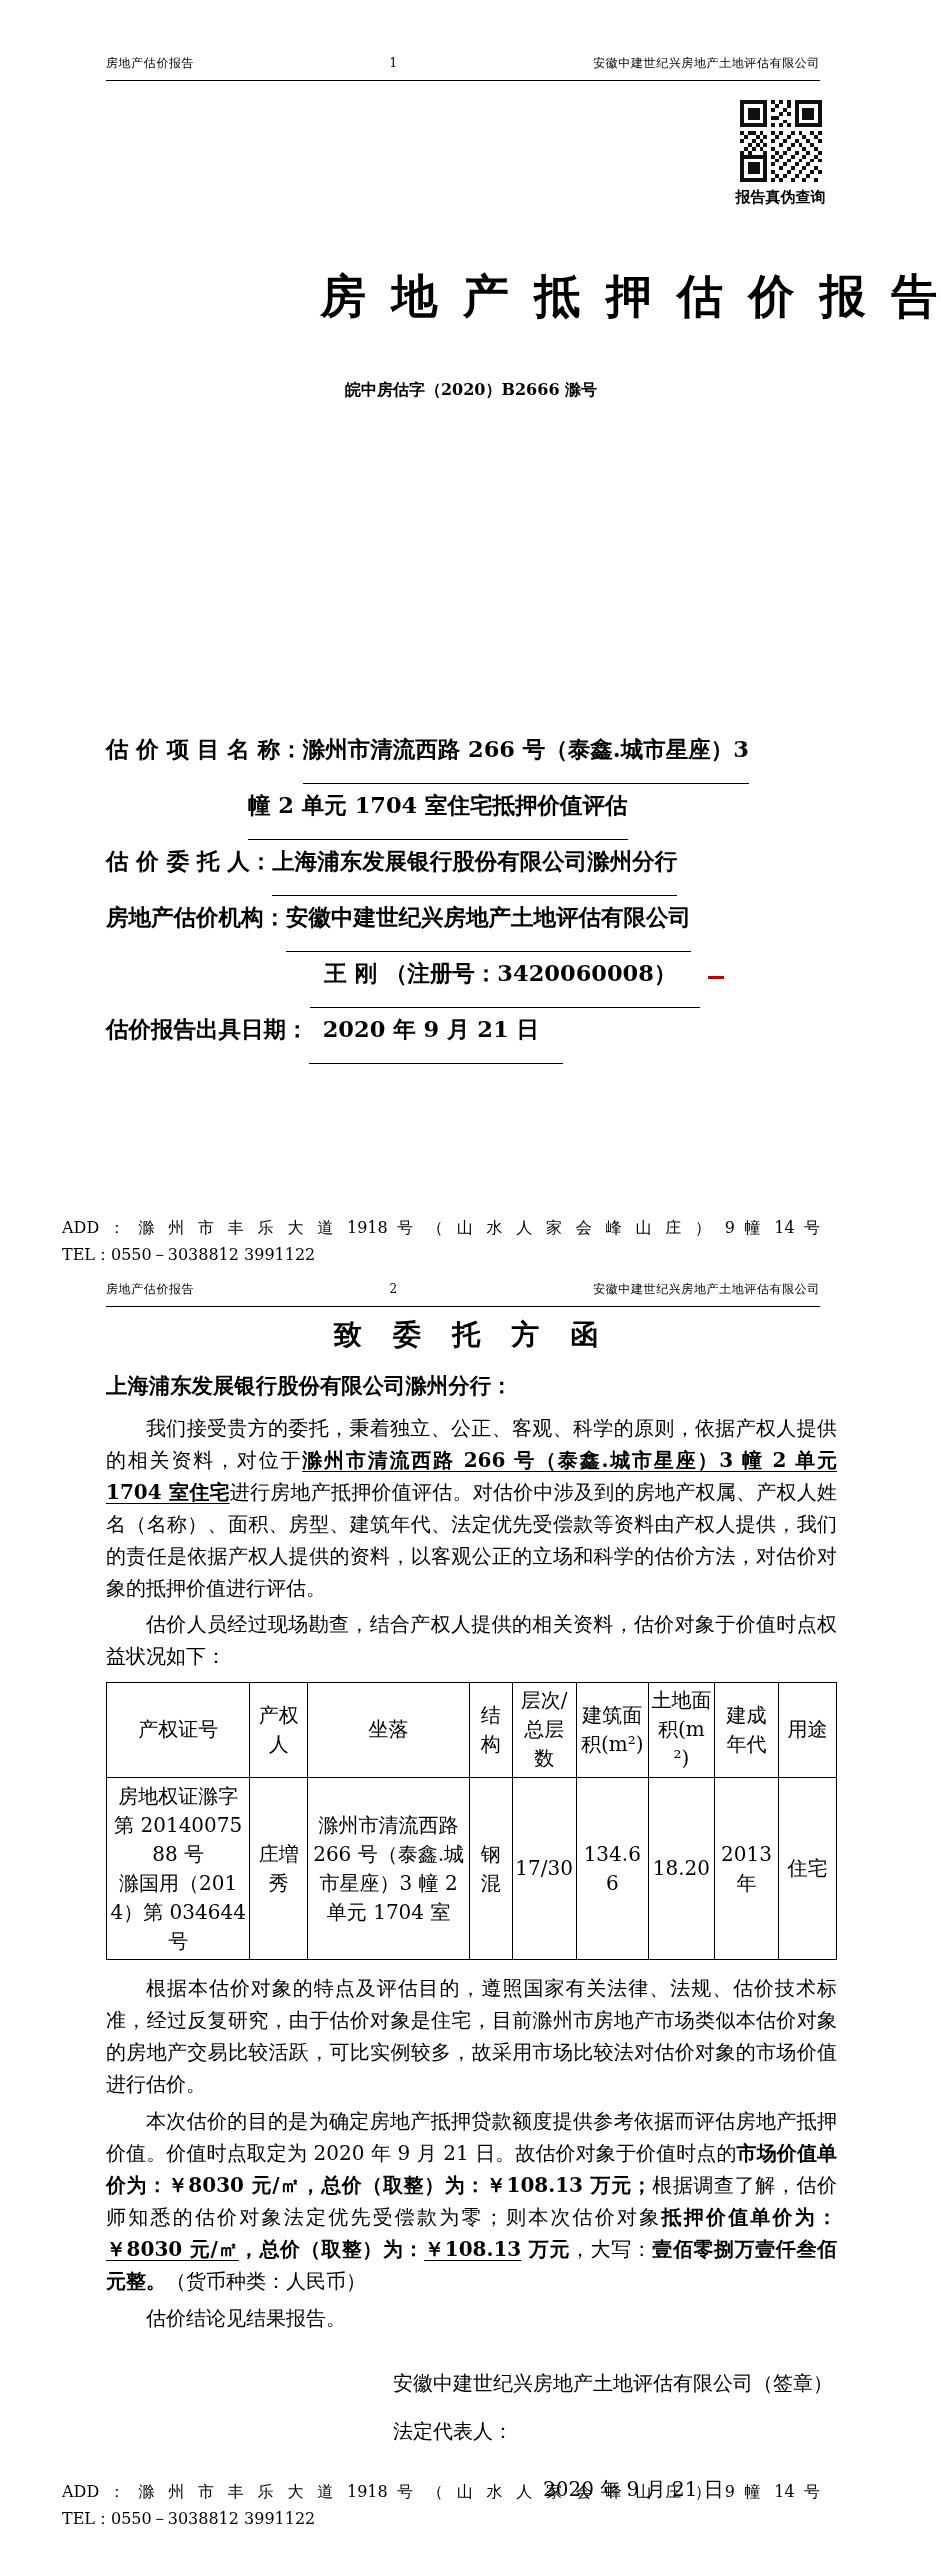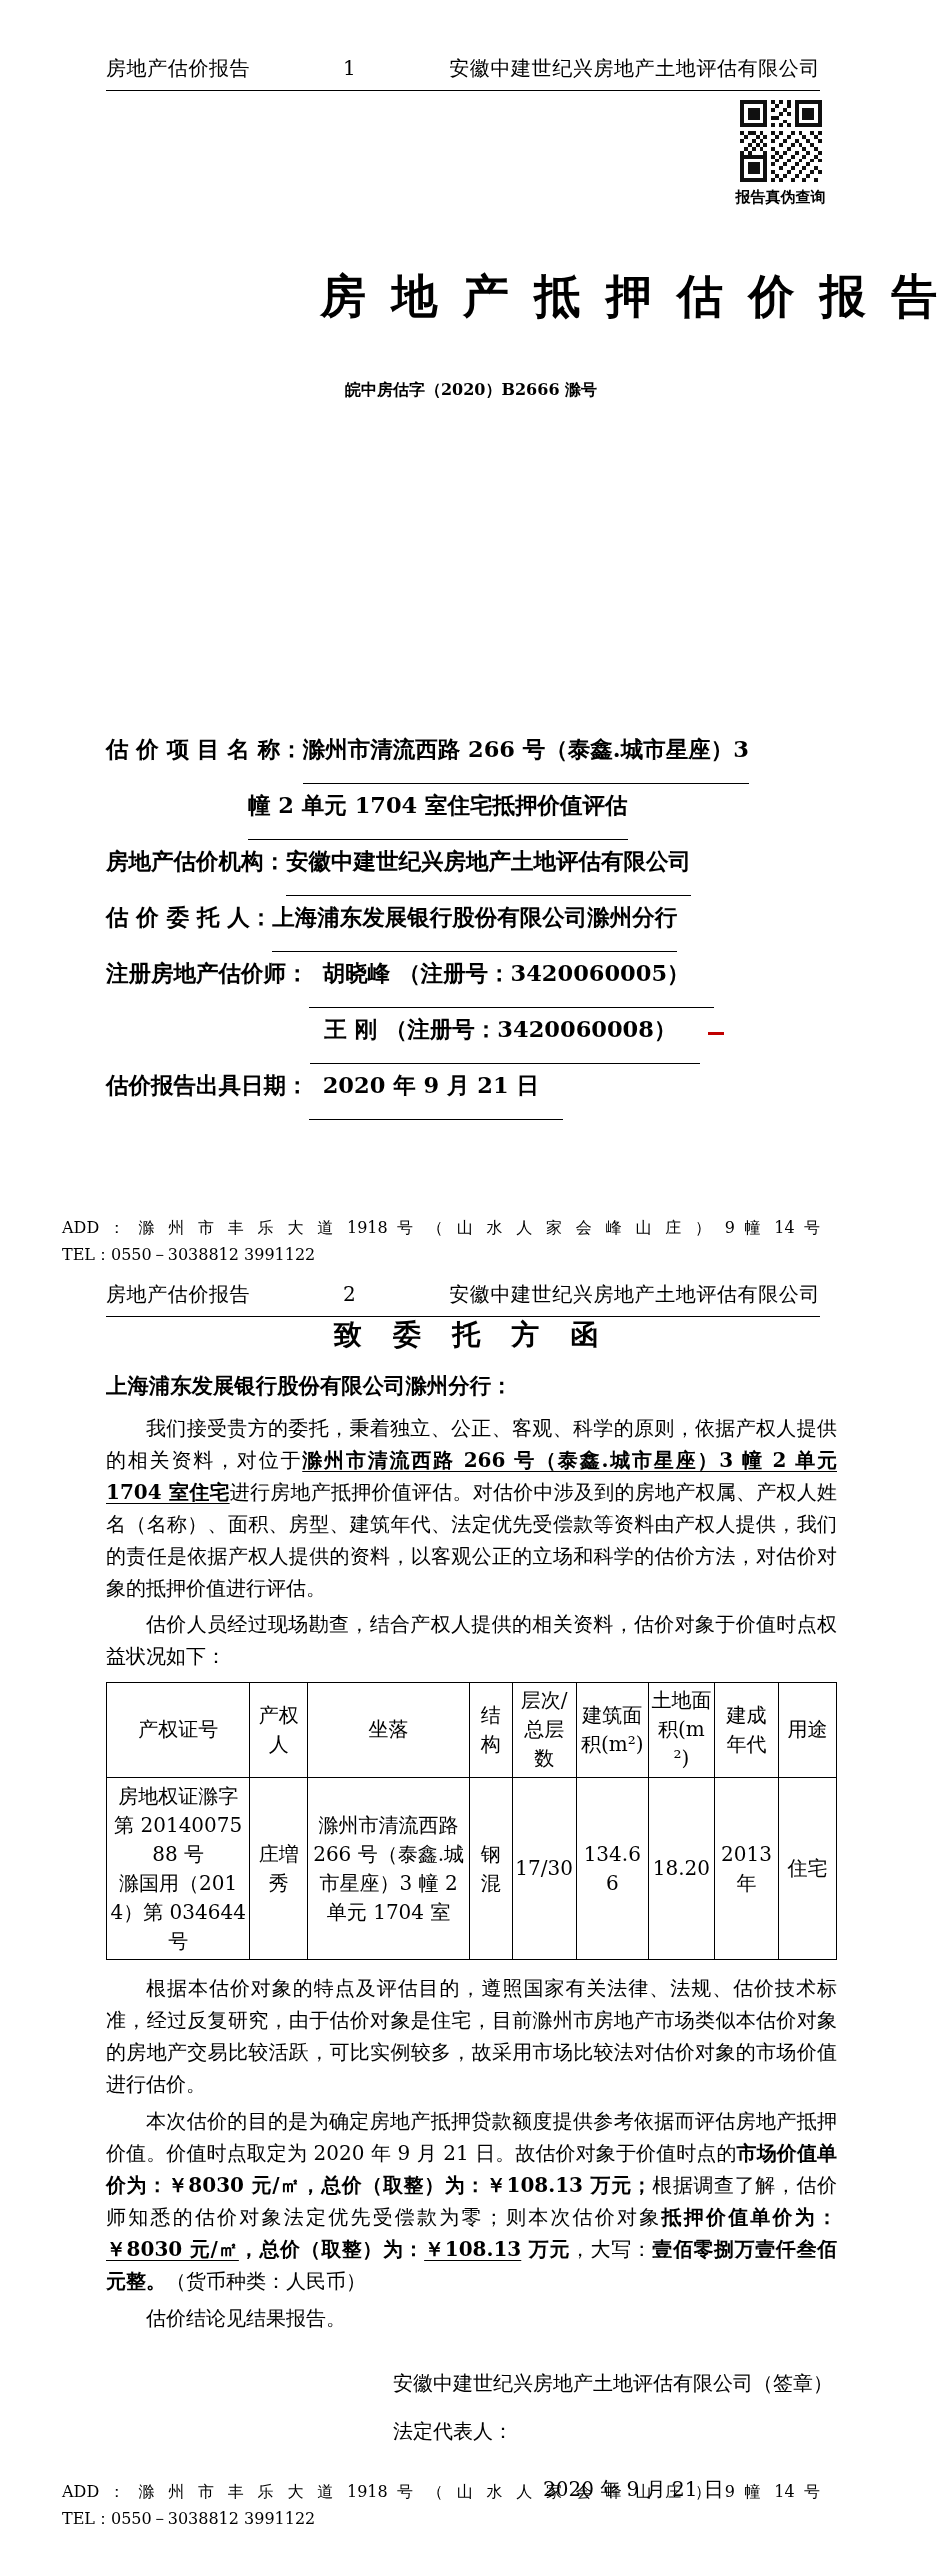--- a/index.html
+++ b/index.html
@@ -15,21 +15,21 @@
     overflow: hidden;
   }
   .page { position: absolute; left: 0; width: 100%; }
   #page1 { top: 0; height: 1267px; }
   #page2 { top: 1267px; height: 1309px; }
 
   
   .hdr {
     position: absolute; left: 106px; right: 122px;
     display: flex; justify-content: space-between; align-items: baseline;
-    font-size: 20px; letter-spacing: 0.6px;
+    font-size: 12px; letter-spacing: 0.6px;
     border-bottom: 1.2px solid #000; padding-bottom: 8.3px;
   }
   #page1 .hdr { top: 55px; }
   #page2 .hdr { top: 14.2px; }
 
   
   .qr { position: absolute; top: 100px; right: 114px; width: 95px; text-align: center; }
   .qr svg { display: block; margin: 0 auto; }
   .qr-caption { margin-top: 6px; font-size: 15px; font-weight: bold; white-space: nowrap; }
 
@@ -120,27 +120,24 @@
     <div class="doc-no">皖中房估字（2020）B2666 滁号</div>
 
     <div class="fields">
       <div class="fline">
         <span>估 价 项 目 名 称：</span><span class="uv">滁州市清流西路 266 号（泰鑫.城市星座）3</span>
       </div>
       <div class="fline">
         <span class="uv ind-project">幢 2 单元 1704 室住宅抵押价值评估</span>
       </div>
       <div class="fline">
+        <span>估 价 委 托 人：</span><span class="uv">上海浦东发展银行股份有限公司滁州分行</span>
+      </div>
+      <div class="fline">
         <span>房地产估价机构：</span><span class="uv">安徽中建世纪兴房地产土地评估有限公司</span>
-      </div>
-      <div class="fline">
-        <span>估 价 委 托 人：</span><span class="uv">上海浦东发展银行股份有限公司滁州分行</span>
-      </div>
-      <div class="fline">
-        <span>注册房地产估价师：</span><span class="uv pad-uv">胡晓峰 （注册号：3420060005）</span>
       </div>
       <div class="fline">
         <span class="uv pad-uv ind-appraiser">王 刚 （注册号：3420060008）</span><span class="red-mark"></span>
       </div>
       <div class="fline">
         <span>估价报告出具日期：</span><span class="uv pad-uv">2020 年 9 月 21 日</span>
       </div>
     </div>
 
     <div class="pfooter">

